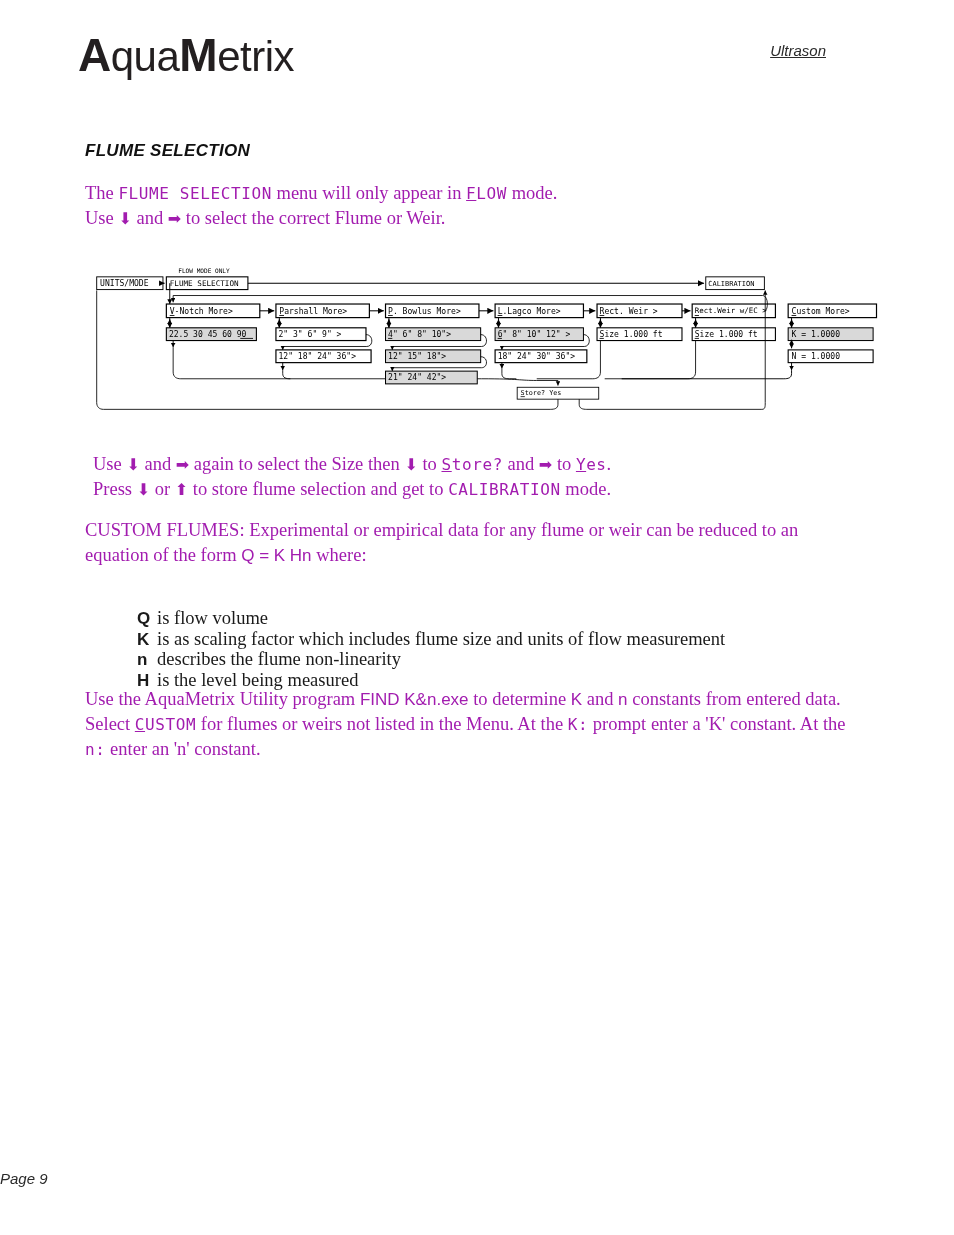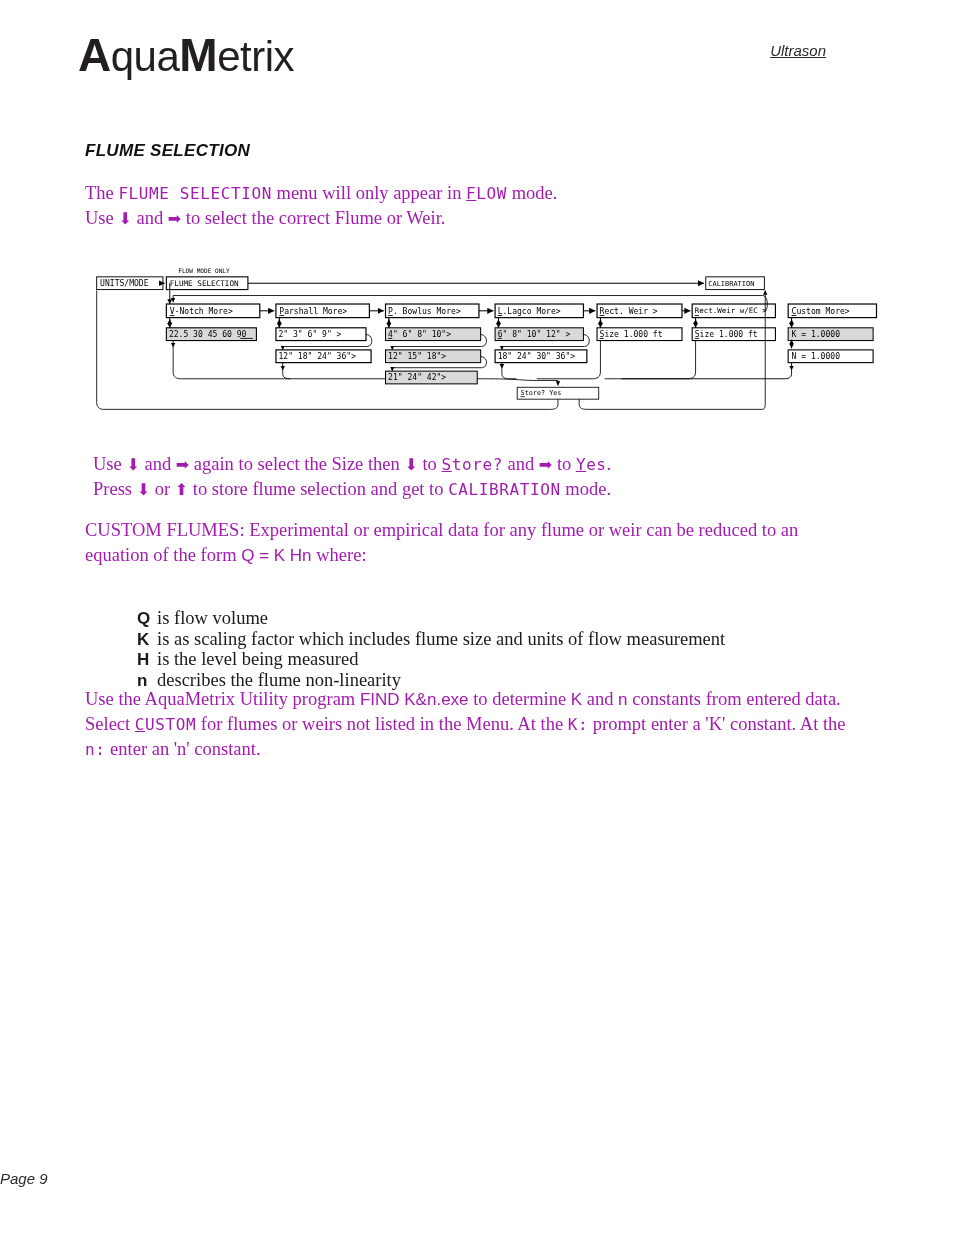--- a/index.html
+++ b/index.html
@@ -310,24 +310,24 @@
 </div>
 
 <div class="defs">
   <div class="def-row">
     <span class="def-sym">Q</span><span>is flow volume</span>
   </div>
   <div class="def-row">
     <span class="def-sym">K</span><span>is as scaling factor which includes flume size and units of flow measurement</span>
   </div>
   <div class="def-row">
+    <span class="def-sym">n</span><span>describes the flume non-linearity</span>
+  </div>
+  <div class="def-row">
     <span class="def-sym">H</span><span>is the level being measured</span>
-  </div>
-  <div class="def-row">
-    <span class="def-sym">n</span><span>describes the flume non-linearity</span>
   </div>
 </div>
 
 <div class="para p-final">
   <span>Use the AquaMetrix Utility program </span><span class="bsans">FIND K&amp;n.exe</span><span> to determine </span><span class="bsans">K</span><span> and </span><span class="bsans">n</span><span> constants from entered data.</span><br>
   <span>Select </span><span class="lcd lcd-u">C</span><span class="lcd">USTOM</span><span> for flumes or weirs not listed in the Menu. At the </span><span class="lcd">K:</span><span> prompt enter a 'K' constant. At the</span><br>
   <span class="lcd">n:</span><span> enter an 'n' constant.</span>
 </div>
 
 <div class="footer">

